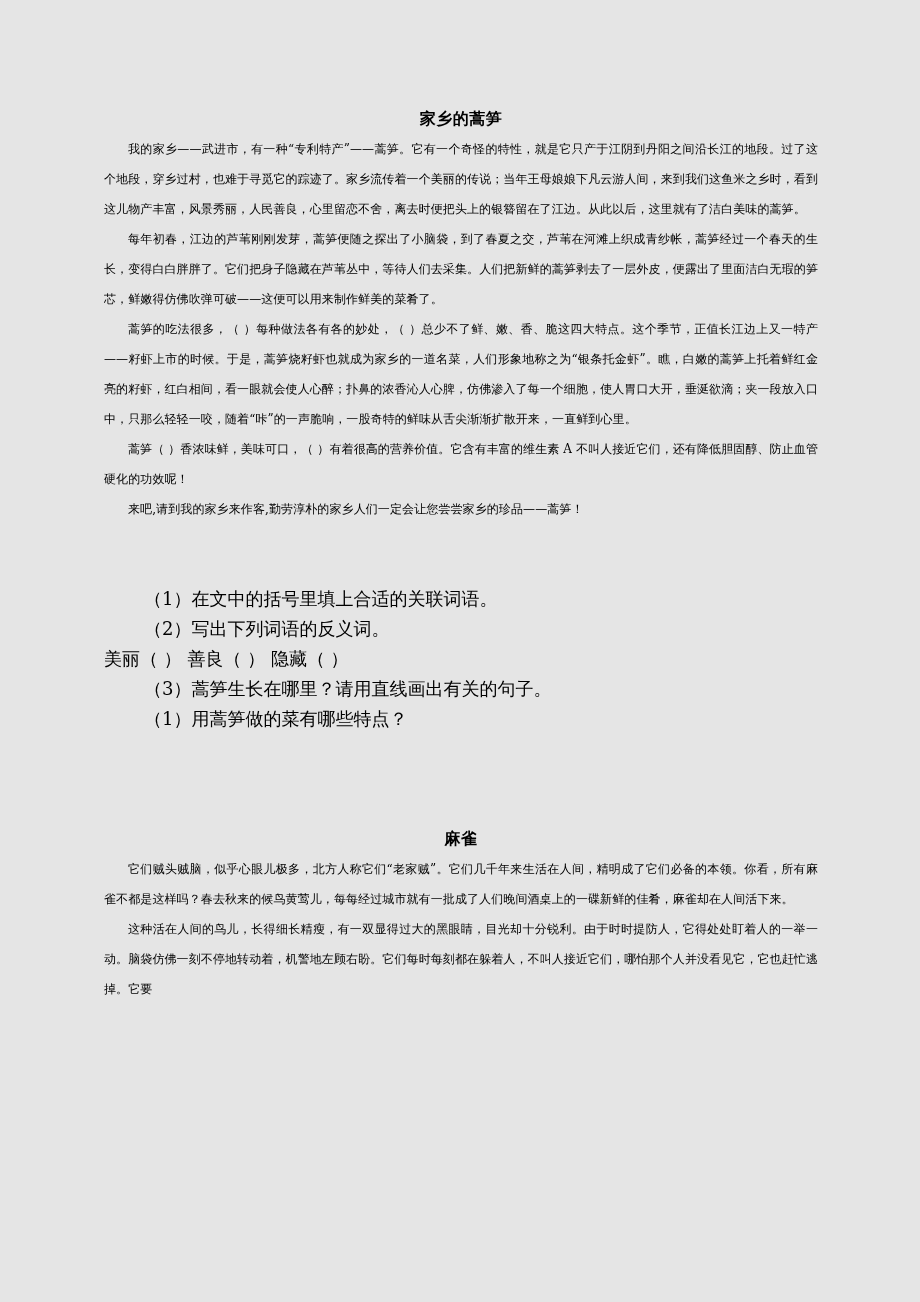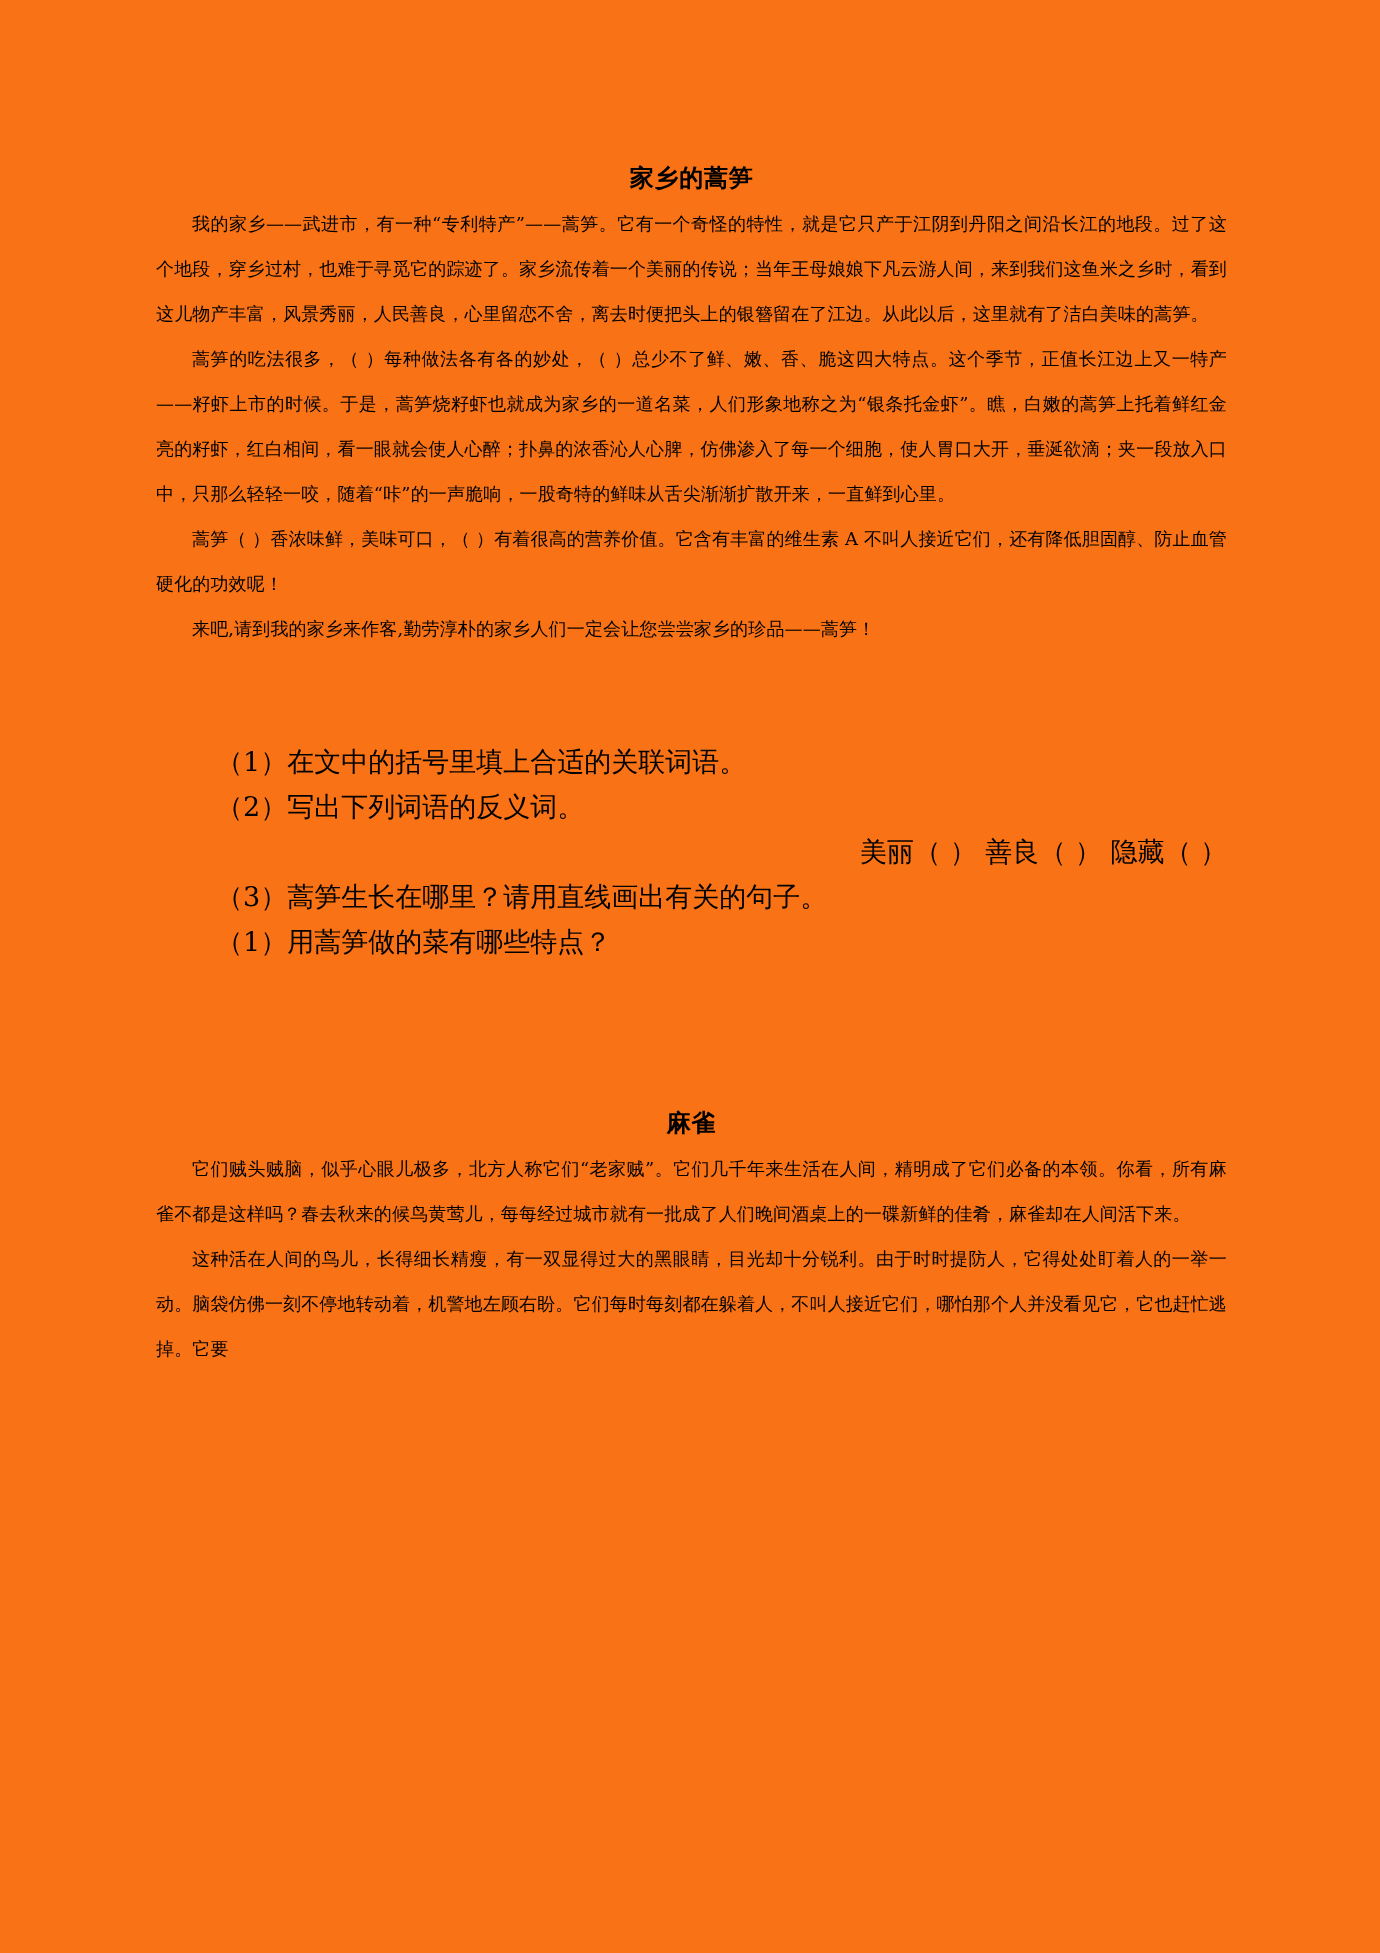--- a/index.html
+++ b/index.html
@@ -9,21 +9,21 @@
     background: #ffffff;
   }
   body {
     font-family: "DejaVu Serif", "Liberation Serif", serif;
     color: #000000;
   }
   .page {
     position: relative;
     width: 920px;
     height: 1302px;
-    background: #f97316;
+    background: #e5e5e5;
     overflow: hidden;
     box-sizing: border-box;
     padding-left: 47px;
   }
   .content {
     position: absolute;
     left: 104px;
     top: 104px;
     width: 714px;
   }
@@ -52,39 +52,39 @@
   .q-item {
     font-size: 18px;
     line-height: 30px;
     margin: 0;
     text-indent: 0;
     padding-left: 40px;
     box-sizing: border-box;
   }
   .q-item.flush {
     padding-left: 0;
-    text-align: right;
   }
   .gap-block {
     height: 60px;
   }
   .section-gap {
     height: 90px;
   }
 </style>
 </head>
 <body>
 
 <div class="page">
   <div class="content">
 
     <div>
       <div class="doc-title">家乡的蒿笋</div>
 
       <p class="para">我的家乡——武进市，有一种“专利特产”——蒿笋。它有一个奇怪的特性，就是它只产于江阴到丹阳之间沿长江的地段。过了这个地段，穿乡过村，也难于寻觅它的踪迹了。家乡流传着一个美丽的传说；当年王母娘娘下凡云游人间，来到我们这鱼米之乡时，看到这儿物产丰富，风景秀丽，人民善良，心里留恋不舍，离去时便把头上的银簪留在了江边。从此以后，这里就有了洁白美味的蒿笋。</p>
+      <p class="para">每年初春，江边的芦苇刚刚发芽，蒿笋便随之探出了小脑袋，到了春夏之交，芦苇在河滩上织成青纱帐，蒿笋经过一个春天的生长，变得白白胖胖了。它们把身子隐藏在芦苇丛中，等待人们去采集。人们把新鲜的蒿笋剥去了一层外皮，便露出了里面洁白无瑕的笋芯，鲜嫩得仿佛吹弹可破——这便可以用来制作鲜美的菜肴了。</p>
       <p class="para">蒿笋的吃法很多，（ ）每种做法各有各的妙处，（ ）总少不了鲜、嫩、香、脆这四大特点。这个季节，正值长江边上又一特产——籽虾上市的时候。于是，蒿笋烧籽虾也就成为家乡的一道名菜，人们形象地称之为“银条托金虾”。瞧，白嫩的蒿笋上托着鲜红金亮的籽虾，红白相间，看一眼就会使人心醉；扑鼻的浓香沁人心脾，仿佛渗入了每一个细胞，使人胃口大开，垂涎欲滴；夹一段放入口中，只那么轻轻一咬，随着“咔”的一声脆响，一股奇特的鲜味从舌尖渐渐扩散开来，一直鲜到心里。</p>
       <p class="para">蒿笋（ ）香浓味鲜，美味可口，（ ）有着很高的营养价值。它含有丰富的维生素 A 不叫人接近它们，还有降低胆固醇、防止血管硬化的功效呢！</p>
       <p class="para">来吧,请到我的家乡来作客,勤劳淳朴的家乡人们一定会让您尝尝家乡的珍品——蒿笋！</p>
 
       <div class="gap-block"></div>
 
       <ul class="q-list">
         <li class="q-item">（1）在文中的括号里填上合适的关联词语。</li>
         <li class="q-item">（2）写出下列词语的反义词。</li>
         <li class="q-item flush">美丽（ ）  善良（ ）  隐藏（ ）</li>

